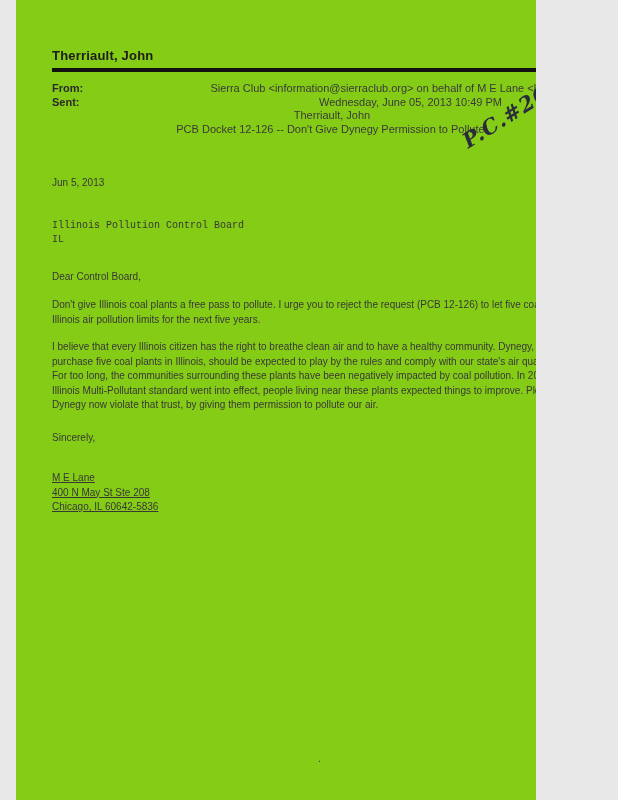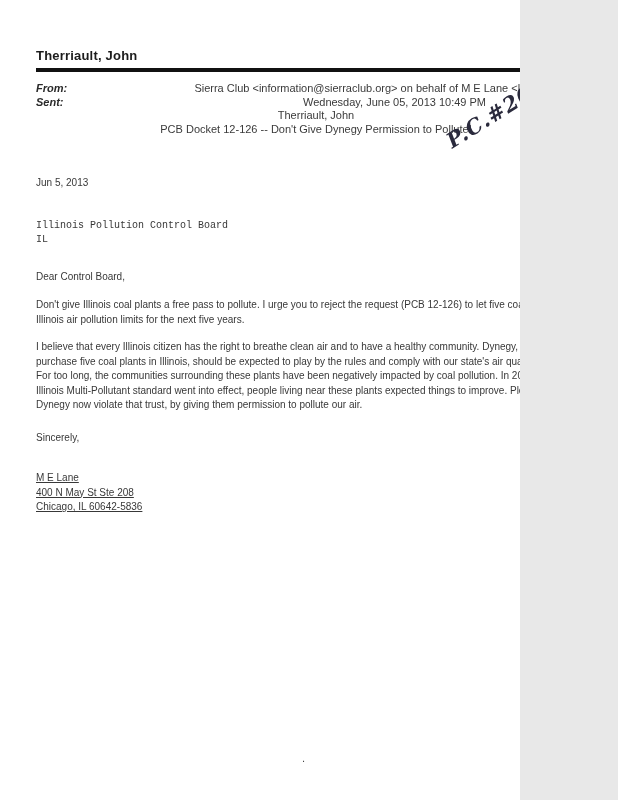--- a/index.html
+++ b/index.html
@@ -4,24 +4,25 @@
 <style>
   html, body {
     margin: 0;
     padding: 0;
     background: #e8e8e8;
   }
   .page {
     position: relative;
     width: 520px;
     height: 800px;
-    background: #ffffff;
+    background: #84cc16;
     font-family: "Liberation Sans", sans-serif;
     color: #2e2e2e;
     overflow: hidden;
+    margin-left: 16px;
   }
   .scan-text {
     color: #353535;
   }
   .recipient-header {
     position: absolute;
     left: 36px;
     top: 48px;
     font-size: 13px;
     font-weight: bold;
@@ -54,21 +55,20 @@
   }
   .meta-row {
     display: flex;
     margin-bottom: 0px;
   }
   .meta-label {
     width: 157px;
     flex: 0 0 157px;
     font-weight: bold;
     color: #2a2a2a;
-    font-style: italic;
   }
   .meta-value {
     flex: 1;
     color: #3a3a3a;
     text-align: center;
   }
   .handwritten-note {
     position: absolute;
     left: 455px;
     top: 128px;

